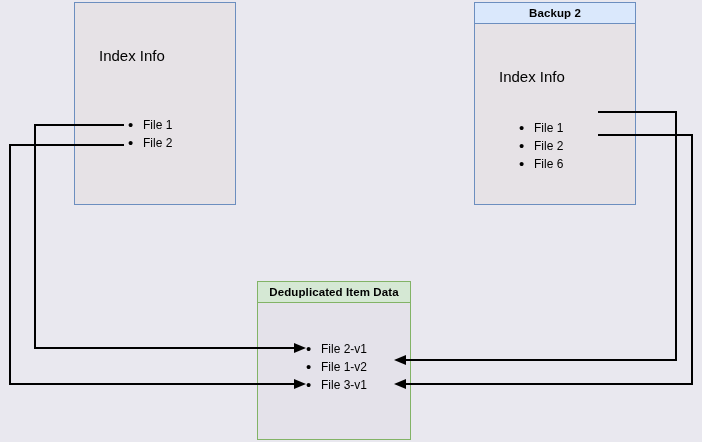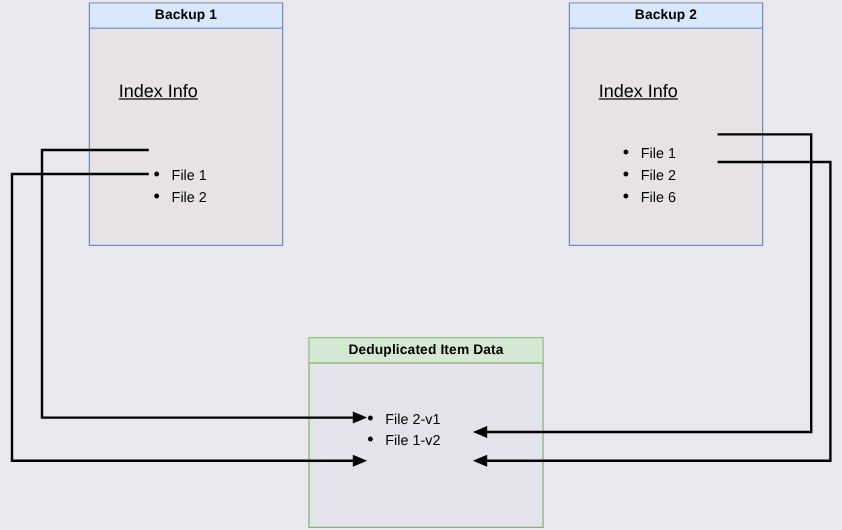--- a/index.html
+++ b/index.html
@@ -58,21 +58,20 @@
   }
   .box-body {
     position: relative;
     height: calc(100% - 21px);
   }
   .caption {
     position: absolute;
     font-size: 15px;
     color: #000000;
     white-space: nowrap;
-    text-decoration: underline;
   }
   .bullet-list {
     position: absolute;
     margin: 0;
     padding: 0;
     list-style: none;
   }
   .bullet-list li {
     font-size: 12px;
     color: #000000;
@@ -101,21 +100,20 @@
     fill: #000000;
     stroke: none;
   }
 </style>
 </head>
 <body>
 
 <div id="canvas">
 
   <div class="box" style="left:74px; top:2px; width:162px; height:203px;">
-    <div class="box-header">Backup 1</div>
     <div class="box-body">
       <div class="caption" style="left:24px; top:44px;">Index Info</div>
       <ul class="bullet-list" style="left:53px; top:113px;">
         <li>File 1</li>
         <li>File 2</li>
       </ul>
     </div>
   </div>
 
   <div class="box" style="left:474px; top:2px; width:162px; height:203px;">
@@ -123,26 +121,27 @@
     <div class="box-body">
       <div class="caption" style="left:24px; top:44px;">Index Info</div>
       <ul class="bullet-list" style="left:44px; top:95px;">
         <li>File 1</li>
         <li>File 2</li>
         <li>File 6</li>
       </ul>
     </div>
   </div>
 
-  <div class="box green" style="left:257px; top:281px; width:196px; height:159px;">
+  <div class="box green" style="left:257px; top:281px; width:154px; height:159px;">
     <div class="box-header">Deduplicated Item Data</div>
     <div class="box-body">
       <ul class="bullet-list" style="left:48px; top:37px;">
         <li>File 2-v1</li>
         <li>File 1-v2</li>
+        <li>File 3-v1</li>
       </ul>
     </div>
   </div>
 
   <svg class="connectors" viewBox="0 0 702 442" width="702" height="442">
 
     <g>
       <path class="conn-path" d="M 124 125 L 35 125 L 35 348 L 296 348"></path>
       <polygon class="arrow-head" points="306,348 294,343 294,353"></polygon>
     </g>

